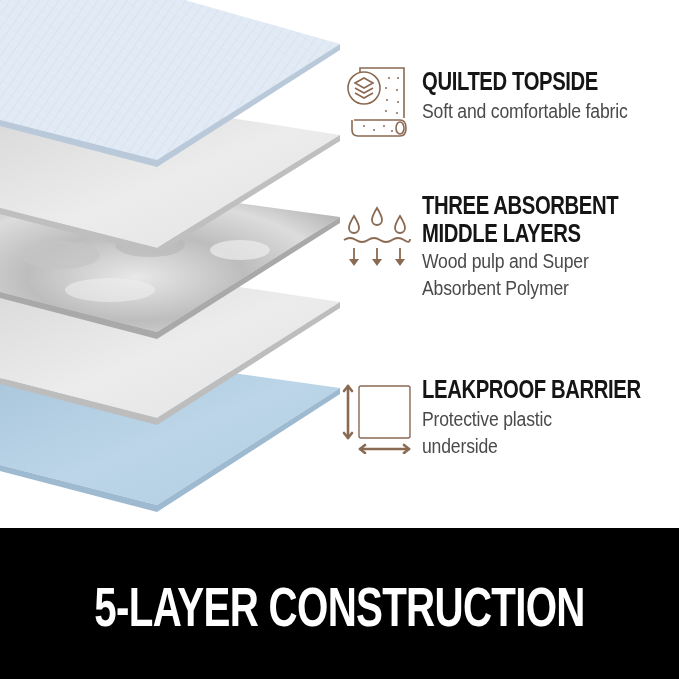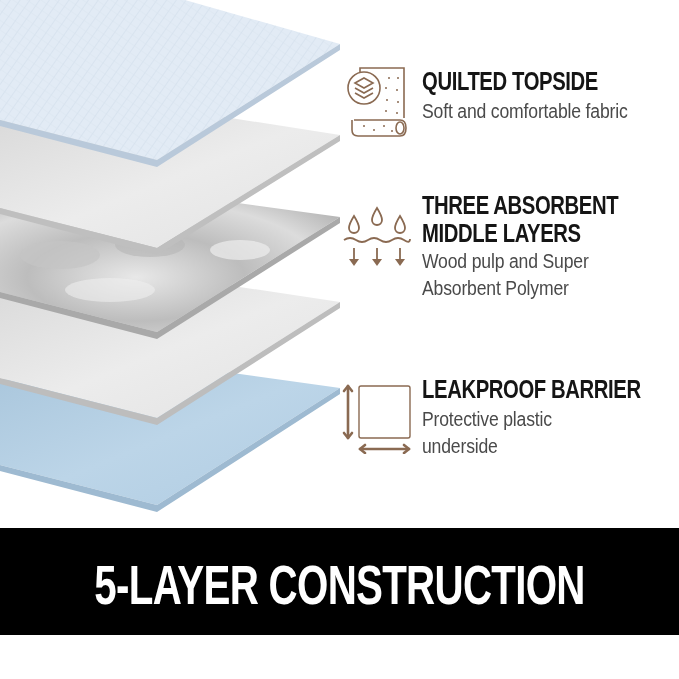--- a/index.html
+++ b/index.html
@@ -13,21 +13,21 @@
     font-family: "Liberation Sans", sans-serif; font-weight: bold; color: #151515;
     font-size: 26px; line-height: 26px; letter-spacing: -0.5px;
     transform: scaleX(0.78); transform-origin: left top; white-space: nowrap;
   }
   .feature .desc {
     font-family: "Liberation Sans", sans-serif; color: #4a4a4a;
     font-size: 20px; line-height: 27px; letter-spacing: -0.2px;
     transform: scaleX(0.88); transform-origin: left top; white-space: nowrap;
   }
   .banner {
-    position: absolute; left: 0; top: 528px; width: 679px; height: 107px; background: #000000;
+    position: absolute; left: 0; top: 528px; width: 679px; height: 151px; background: #000000;
     display: flex; align-items: center; justify-content: center;
   }
   .banner-title {
     color: #ffffff; font-family: "Liberation Sans", sans-serif; font-weight: bold;
     font-size: 56px; letter-spacing: -1px; transform: scaleX(0.72); white-space: nowrap;
     margin-top: 6px;
   }
 </style>
 </head>
 <body>

